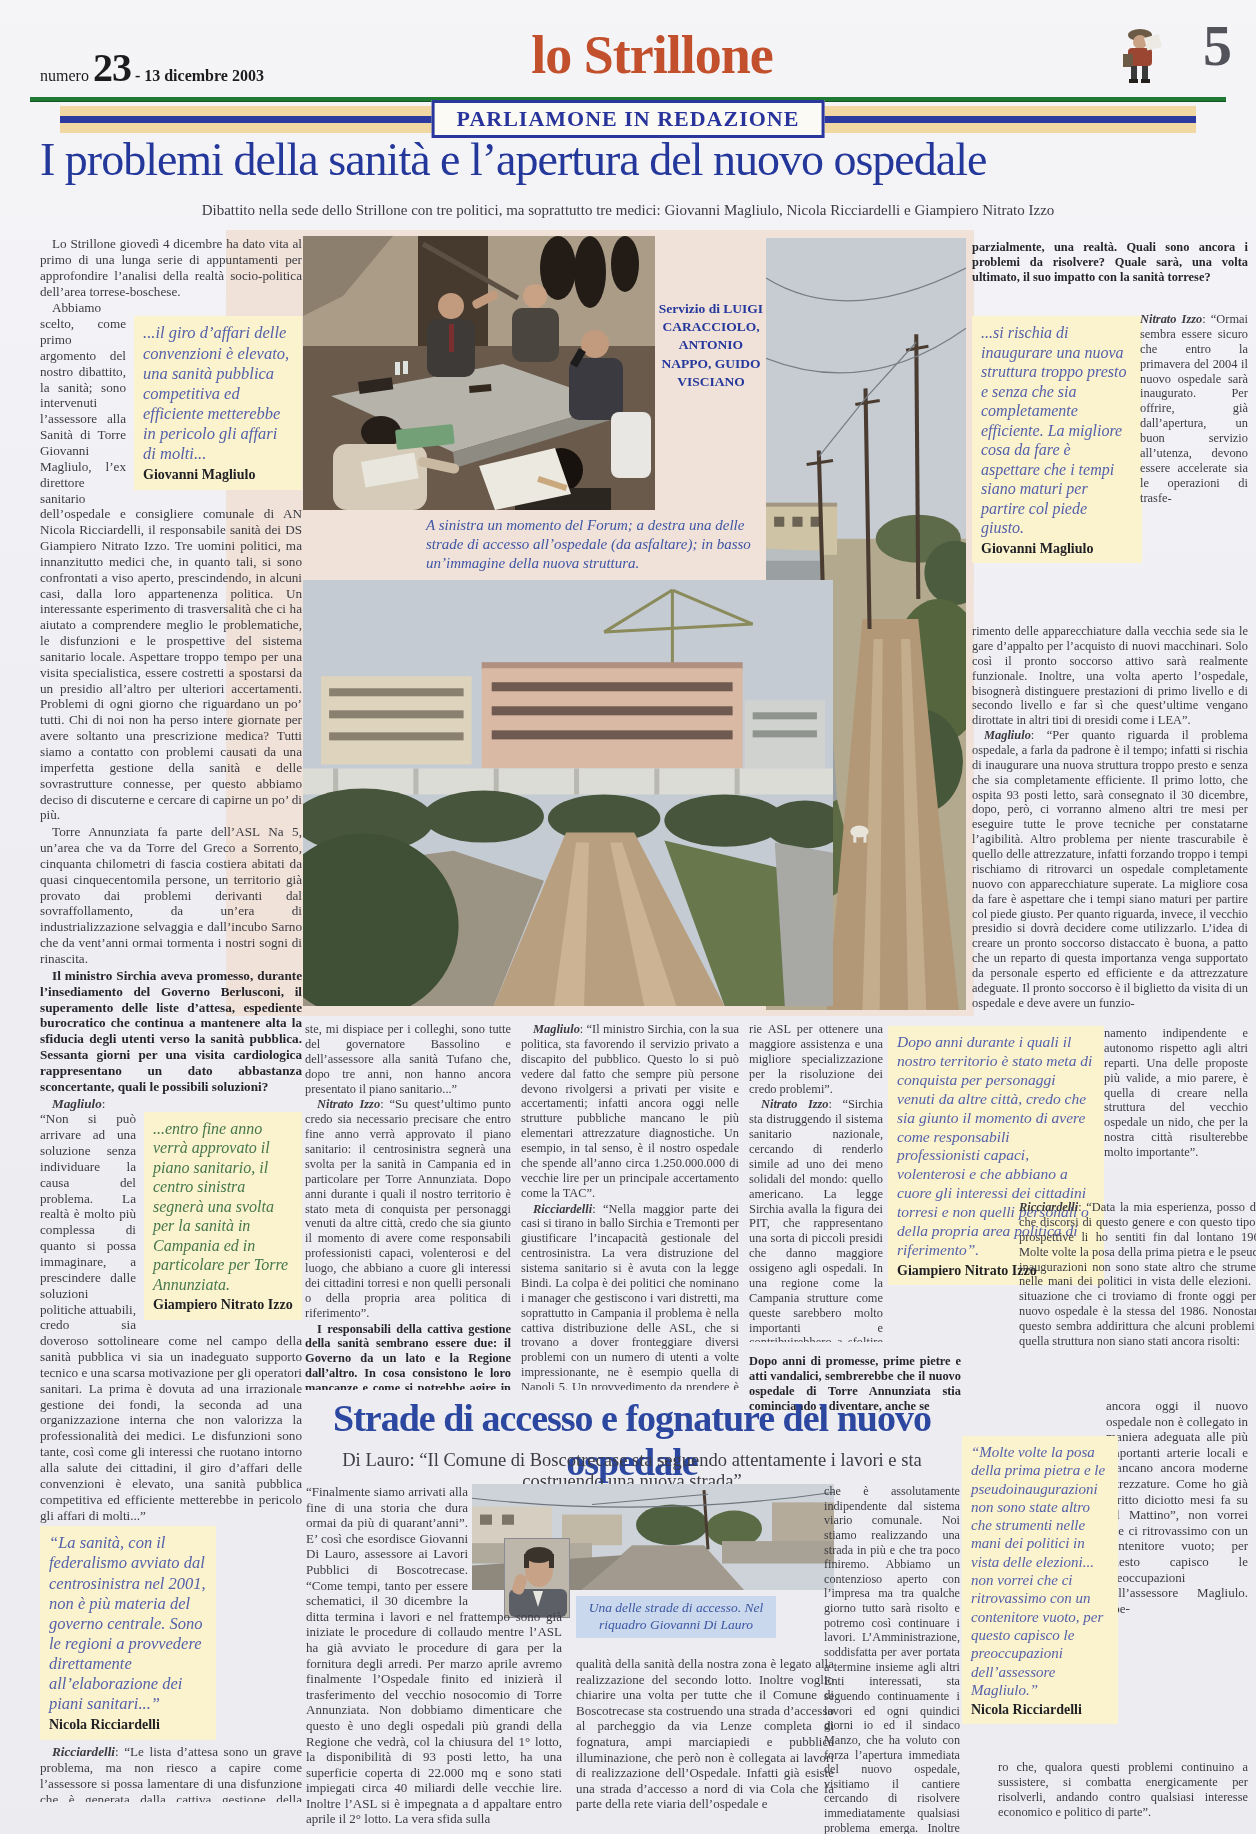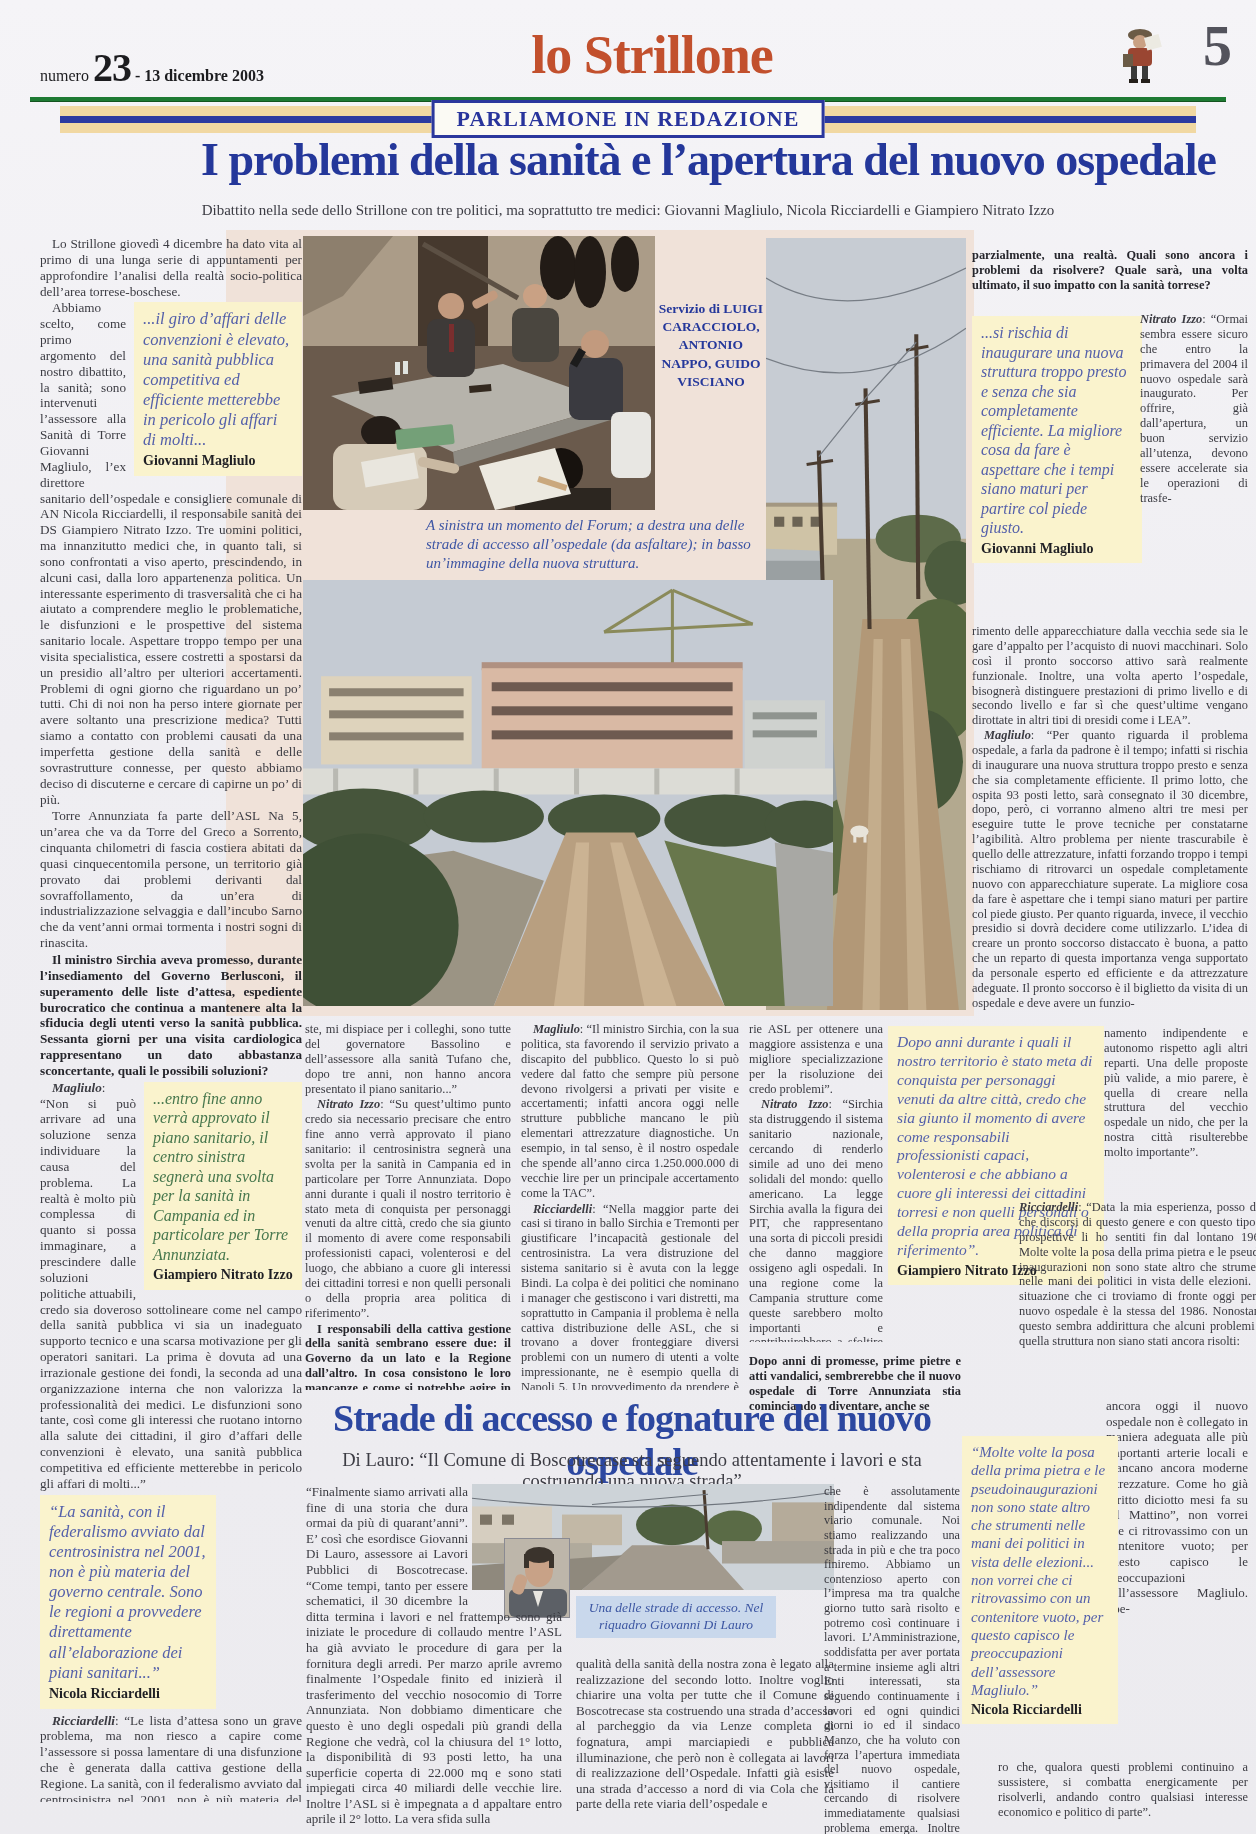--- a/index.html
+++ b/index.html
@@ -18,35 +18,35 @@
   .pageno { font-size:58px; font-weight:bold; color:#53535c; text-align:right; }
   .greenrule { background:#1e7a33; border-bottom:1px solid #14541f; }
   
   .strip { background:#f1d8a2; }
   .strip .navy { position:absolute; left:0; right:0; top:10px; height:7px; background:#2c3aa0; }
   .bannerbox {
     position:absolute; left:50%; transform:translateX(-50%); top:-6px;
     border:3px solid #2b379d; background:#fbfaf4; padding:3px 22px;
     font-size:22px; font-weight:bold; color:#28349c; letter-spacing:1px; white-space:nowrap;
   }
-  .headline { text-align:right; font-size:46px; font-weight:bold; color:#24379a; letter-spacing:-1px; line-height:1.05; }
+  .headline { text-align:left; font-size:46px; font-weight:normal; color:#24379a; letter-spacing:-1px; line-height:1.05; }
   .subtitle { text-align:center; font-size:15px; color:#3c3c44; }
   
   .bt { font-size:13.2px; line-height:1.2; text-align:justify; color:#3b3b42; overflow:hidden; }
   .bt p { margin:0 0 1px 0; text-indent:12px; }
   .bt p.cont { text-indent:0; }
   .bt .spk { font-weight:bold; font-style:italic; }
   .boldq { font-weight:bold; color:#26262c; }
   .small { font-size:12.4px; }
   
   .pull { background:#faf3cd; padding:7px 9px 6px 9px; }
   .pull .q { font-style:italic; font-size:16.5px; line-height:1.22; color:#5460aa; text-align:left; }
   .pull.green .q { color:#47774d; font-size:16px; }
   .pull .sig { font-weight:bold; font-size:14px; color:#1f1f24; margin-top:3px; font-style:normal; }
-  .fl-r { float:right; margin:2px 0 4px 8px; }
+  .fl-r { float:right; margin:16px 0 4px 8px; }
   .fl-l { float:left; margin:2px 10px 4px 0; }
   .mat { background:#f0e2d9; }
   .credit { font-size:13.5px; font-weight:bold; color:#25389b; text-align:center; line-height:1.35; }
   .cap1 { font-style:italic; font-size:15px; color:#3d55a4; line-height:1.25; }
   .cap2 { background:#c9d8ec; font-style:italic; font-size:13.5px; color:#3c56a2; text-align:center; padding:4px 6px; line-height:1.25; }
   .a2head { text-align:center; font-size:38px; font-weight:bold; color:#2c47a0; letter-spacing:-1px; }
   .a2sub { text-align:center; font-size:18.5px; color:#3c3c44; }
   svg { display:block; }
 </style>
 </head>
@@ -253,21 +253,21 @@
     <p class="cont">rie ASL per ottenere una maggiore assistenza e una migliore specializzazione per la risoluzione dei credo problemi”.</p>
     <p><b class="spk">Nitrato Izzo</b><span>: “Sirchia sta distruggendo il sistema sanitario nazionale, cercando di renderlo simile ad uno dei meno solidali del mondo: quello americano. La legge Sirchia avalla la figura dei PIT, che rappresentano una sorta di piccoli presidi che danno maggiore ossigeno agli ospedali. In una regione come la Campania strutture come queste sarebbero molto importanti e contribuirebbero a sfoltire anche le famose liste di attesa, poiché il carico degli utenti verrebbe decentrato in vari presidi”.</span></p>
   </div>
   <div class="abs bt small boldq" style="left:749px;top:1346px;width:212px;height:62px;margin-top:8px;">Dopo anni di promesse, prime pietre e atti vandalici, sembrerebbe che il nuovo ospedale di Torre Annunziata stia cominciando a diventare, anche se</div>
 
   <div class="abs pull" style="left:888px;top:1026px;width:198px;">
     <div class="q" style="font-size:15.5px;">Dopo anni durante i quali il nostro territorio è stato meta di conquista per personaggi venuti da altre città, credo che sia giunto il momento di avere come responsabili professionisti capaci, volenterosi e che abbiano a cuore gli interessi dei cittadini torresi e non quelli personali o della propria area politica di riferimento”.</div>
     <div class="sig">Giampiero Nitrato Izzo</div>
   </div>
 
-  <div class="abs bt small boldq" style="left:972px;top:248px;width:276px;">parzialmente, una realtà. Quali sono ancora i problemi da risolvere? Quale sarà, una volta ultimato, il suo impatto con la sanità torrese?</div>
+  <div class="abs bt small boldq" style="left:972px;top:240px;width:276px;">parzialmente, una realtà. Quali sono ancora i problemi da risolvere? Quale sarà, una volta ultimato, il suo impatto con la sanità torrese?</div>
 
   <div class="abs pull" style="left:972px;top:316px;width:152px;">
     <div class="q" style="font-size:16px;">...si rischia di inaugurare una nuova struttura troppo presto e senza che sia completamente efficiente. La migliore cosa da fare è aspettare che i tempi siano maturi per partire col piede giusto.</div>
     <div class="sig">Giovanni Magliulo</div>
   </div>
 
   <div class="abs bt small" style="left:1140px;top:312px;width:108px;height:308px;">
     <p class="cont"><b class="spk">Nitrato Izzo</b><span>: “Ormai sembra essere sicuro che entro la primavera del 2004 il nuovo ospedale sarà inaugurato. Per offrire, già dall’apertura, un buon servizio all’utenza, devono essere accelerate sia le operazioni di trasfe-</span></p>
   </div>
   <div class="abs bt small" style="left:972px;top:624px;width:276px;height:100px;">

